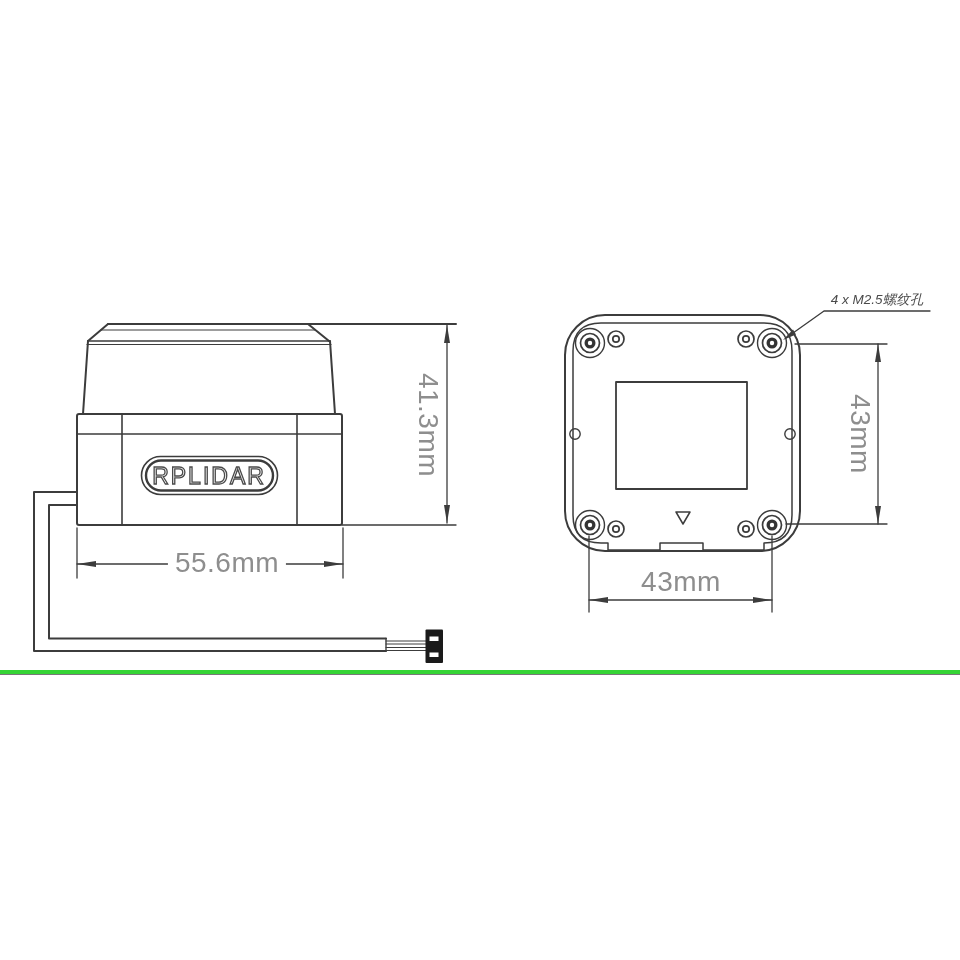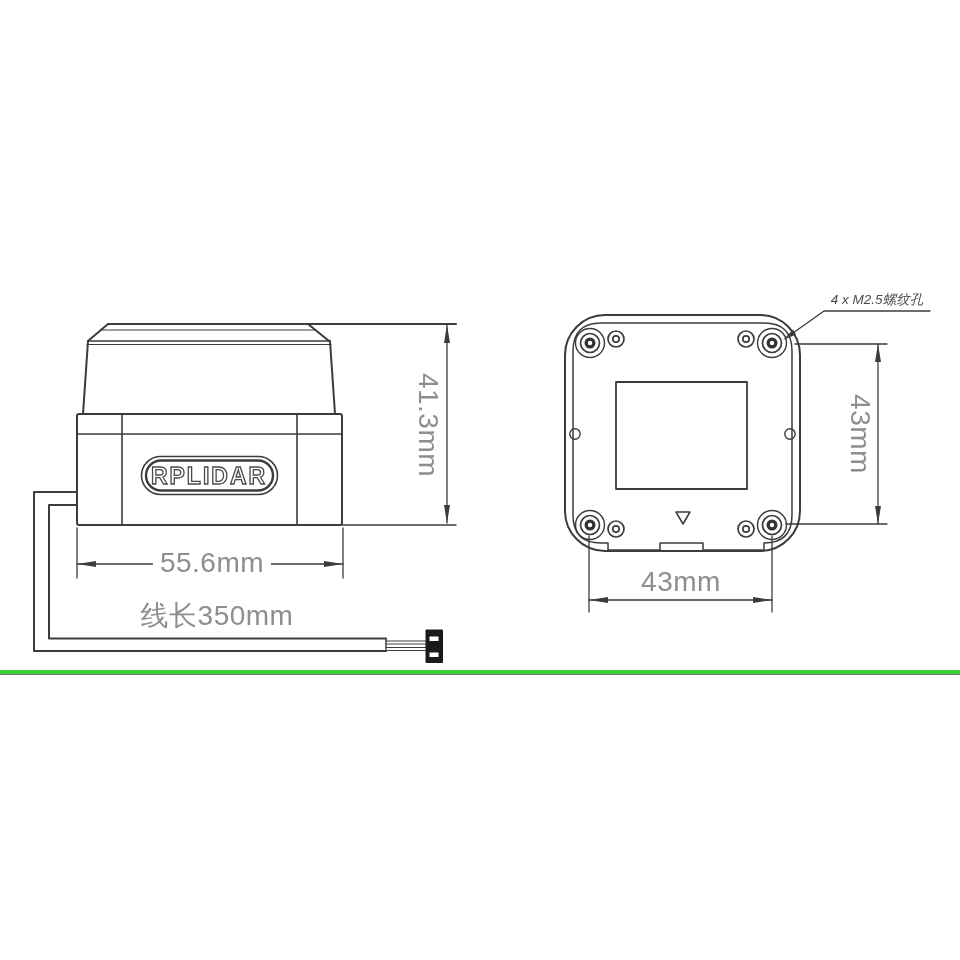--- a/index.html
+++ b/index.html
@@ -9,21 +9,21 @@
   }
   #drawing-svg{position:absolute;left:0;top:0;}
   .lbl{position:absolute;color:#8e8e8e;font-size:28px;letter-spacing:0.5px;white-space:nowrap;
        transform:translate(-50%,-50%);line-height:1;}
   .lbl.rot{transform:translate(-50%,-50%) rotate(90deg);}
   .lbl.masked{background:#ffffff;padding:0 7px;}
   #hole-label{position:absolute;color:#4a4a4a;font-size:13.5px;white-space:nowrap;
        transform:translate(-50%,-50%);line-height:1;}
   #logo-text{
     position:absolute;left:209px;top:476px;transform:translate(-50%,-50%);
-    font-size:23px;font-weight:bold;letter-spacing:2px;color:#ffffff;
+    font-size:23px;font-weight:normal;letter-spacing:2px;color:#ffffff;
     -webkit-text-stroke:1.3px #4a4a4a;white-space:nowrap;line-height:1;
   }
   .green-line{position:absolute;left:0;top:670px;width:960px;height:3.5px;background:#35d435;}
   .green-underline{position:absolute;left:0;top:673.5px;width:960px;height:1.5px;background:#787878;}
 </style>
 </head>
 <body>
 
 <div id="canvas">
 
@@ -161,23 +161,22 @@
       <path d="M 589,536 V 612"></path>
       <path d="M 772,536 V 612"></path>
       <path d="M 589,600 H 772"></path>
       <polygon points="589,600 608,597 608,603" fill="#3c3c3c" stroke="none"></polygon>
       <polygon points="772,600 753,597 753,603" fill="#3c3c3c" stroke="none"></polygon>
     </g>
   </svg>
 
   <div class="lbl rot" style="left:428px;top:425px;">41.3mm</div>
 
-  <div class="lbl masked" style="left:212px;top:563px;">55.6mm</div>
+  <div class="lbl masked" style="left:227px;top:563px;">55.6mm</div>
 
-  <div class="lbl" style="left:217px;top:616px;">线长350mm</div>
 
   <div id="hole-label" style="left:877px;top:300px;font-style:italic;">4 x M2.5螺纹孔</div>
 
   <div class="lbl rot" style="left:860px;top:434px;">43mm</div>
 
   <div class="lbl" style="left:681px;top:582px;">43mm</div>
 
   <div id="logo-text">RPLIDAR</div>
 
   <div class="green-line"></div>

